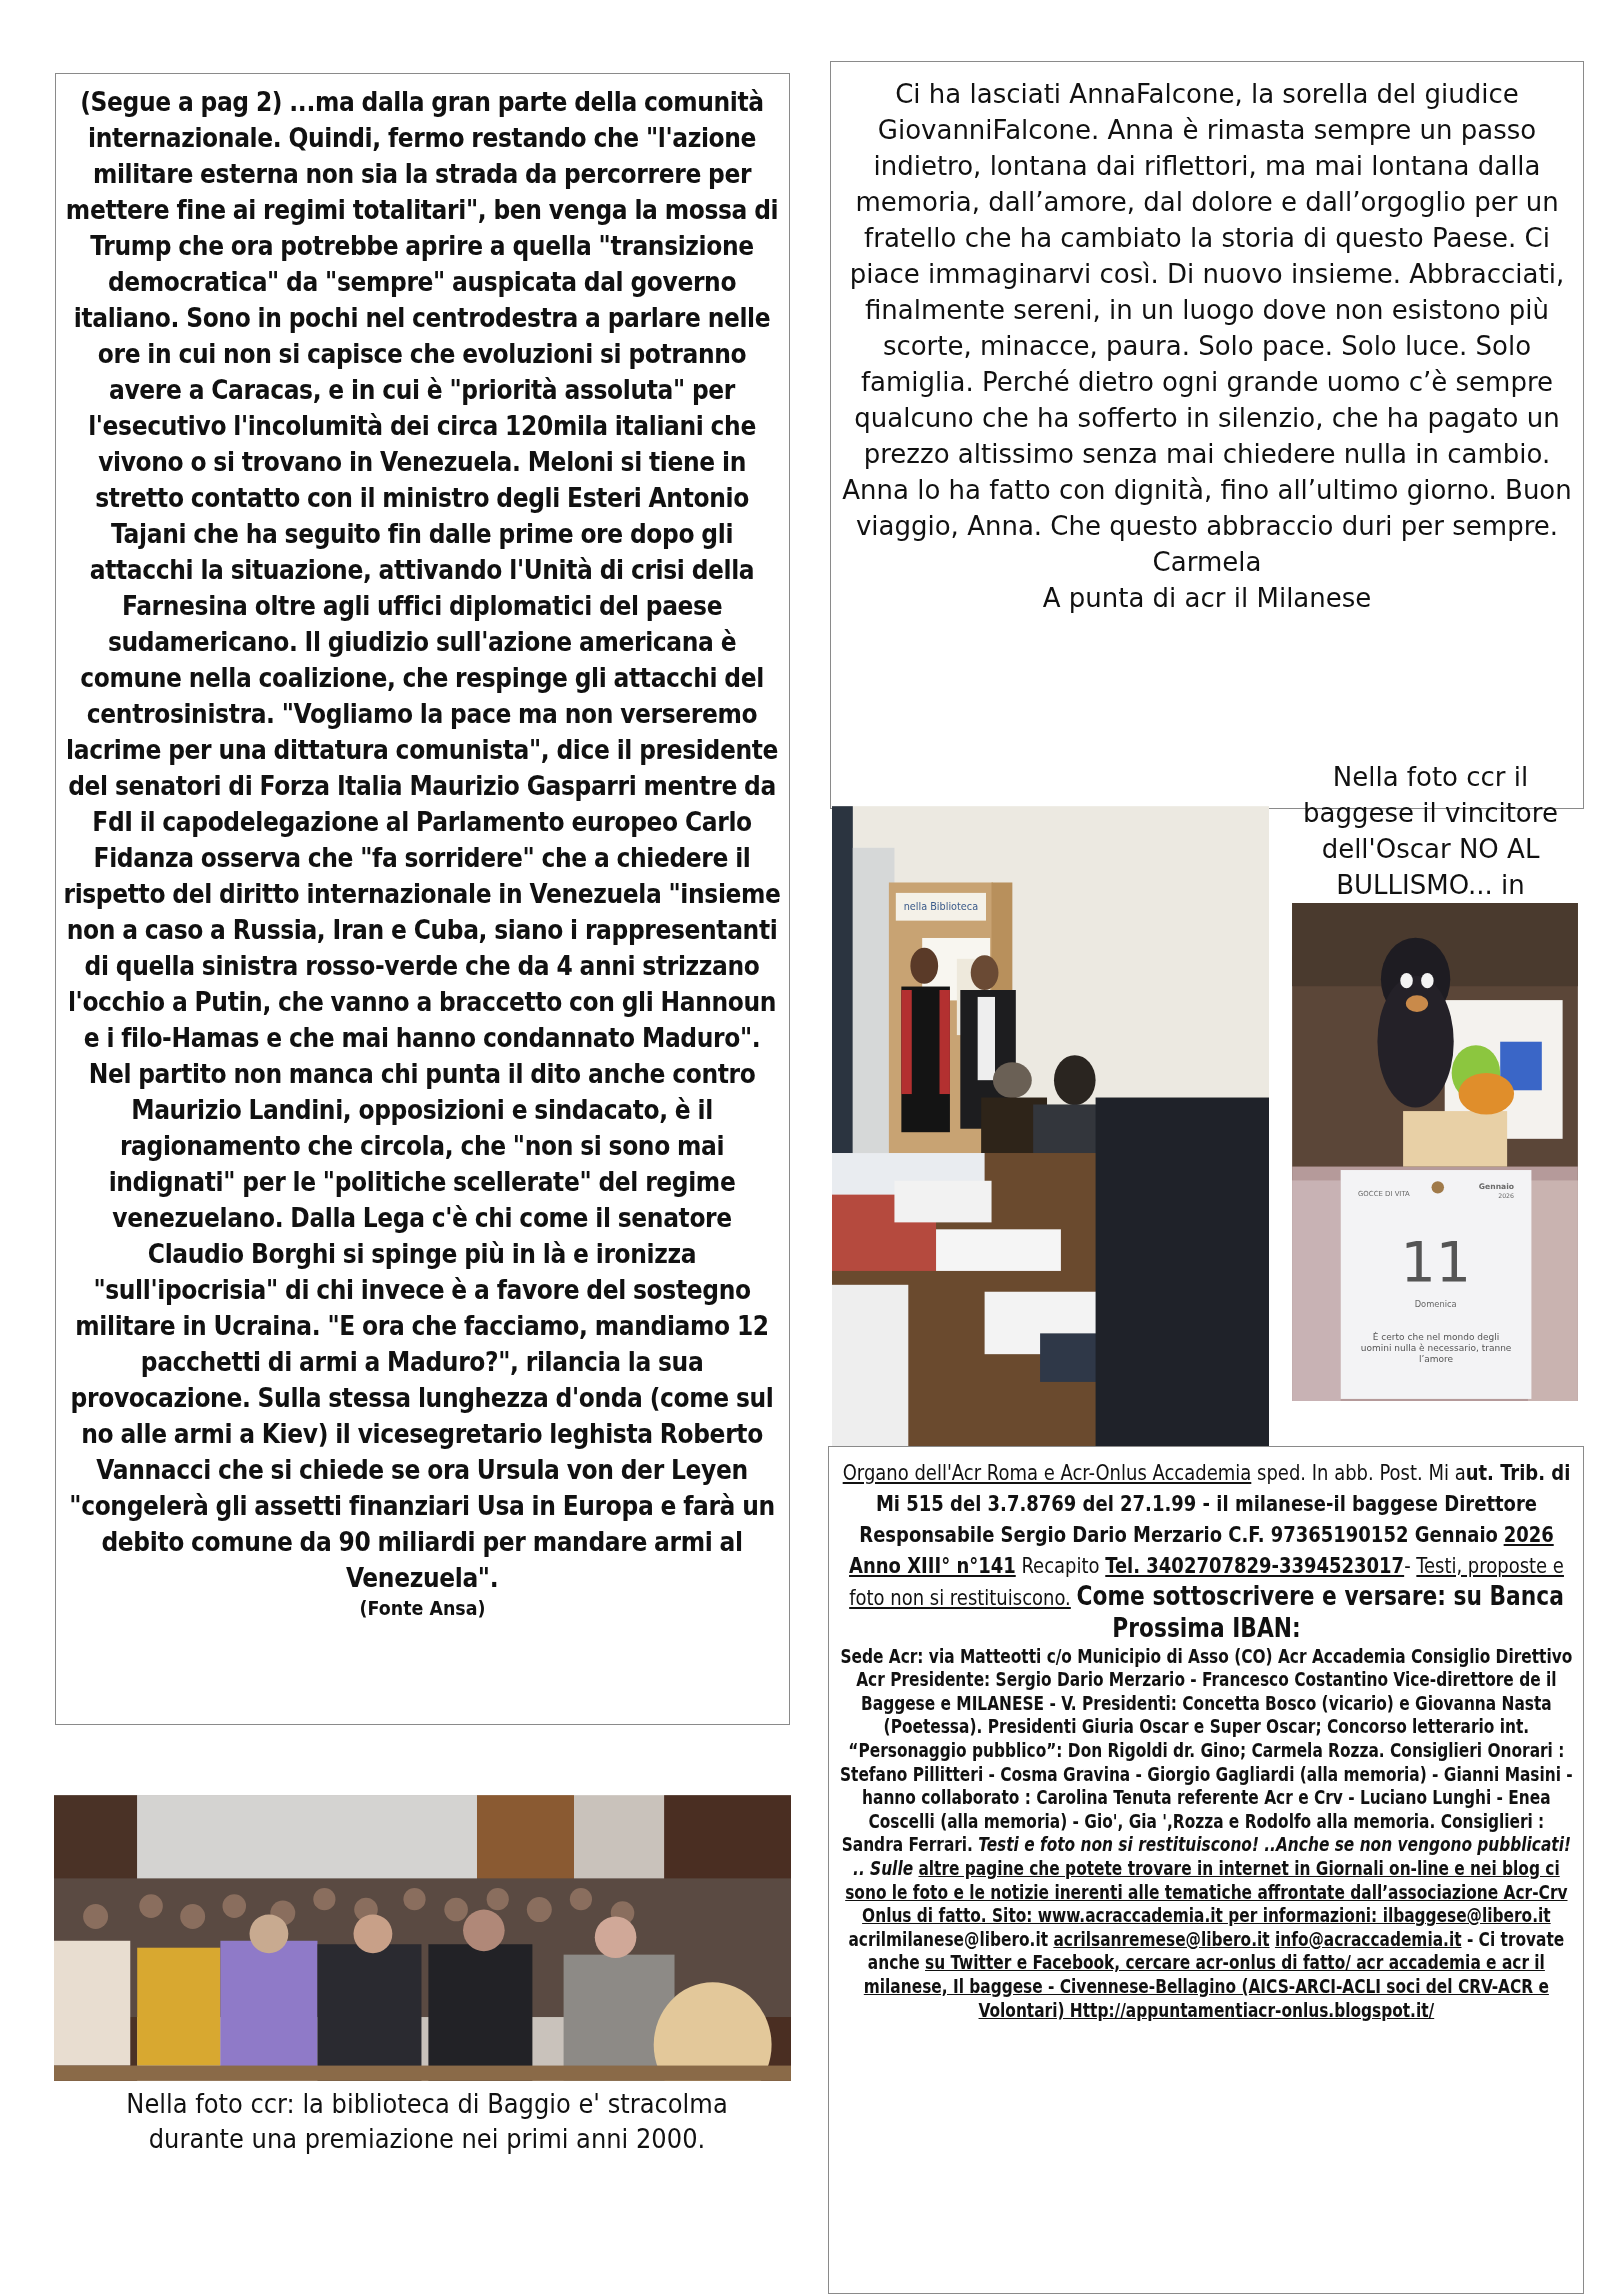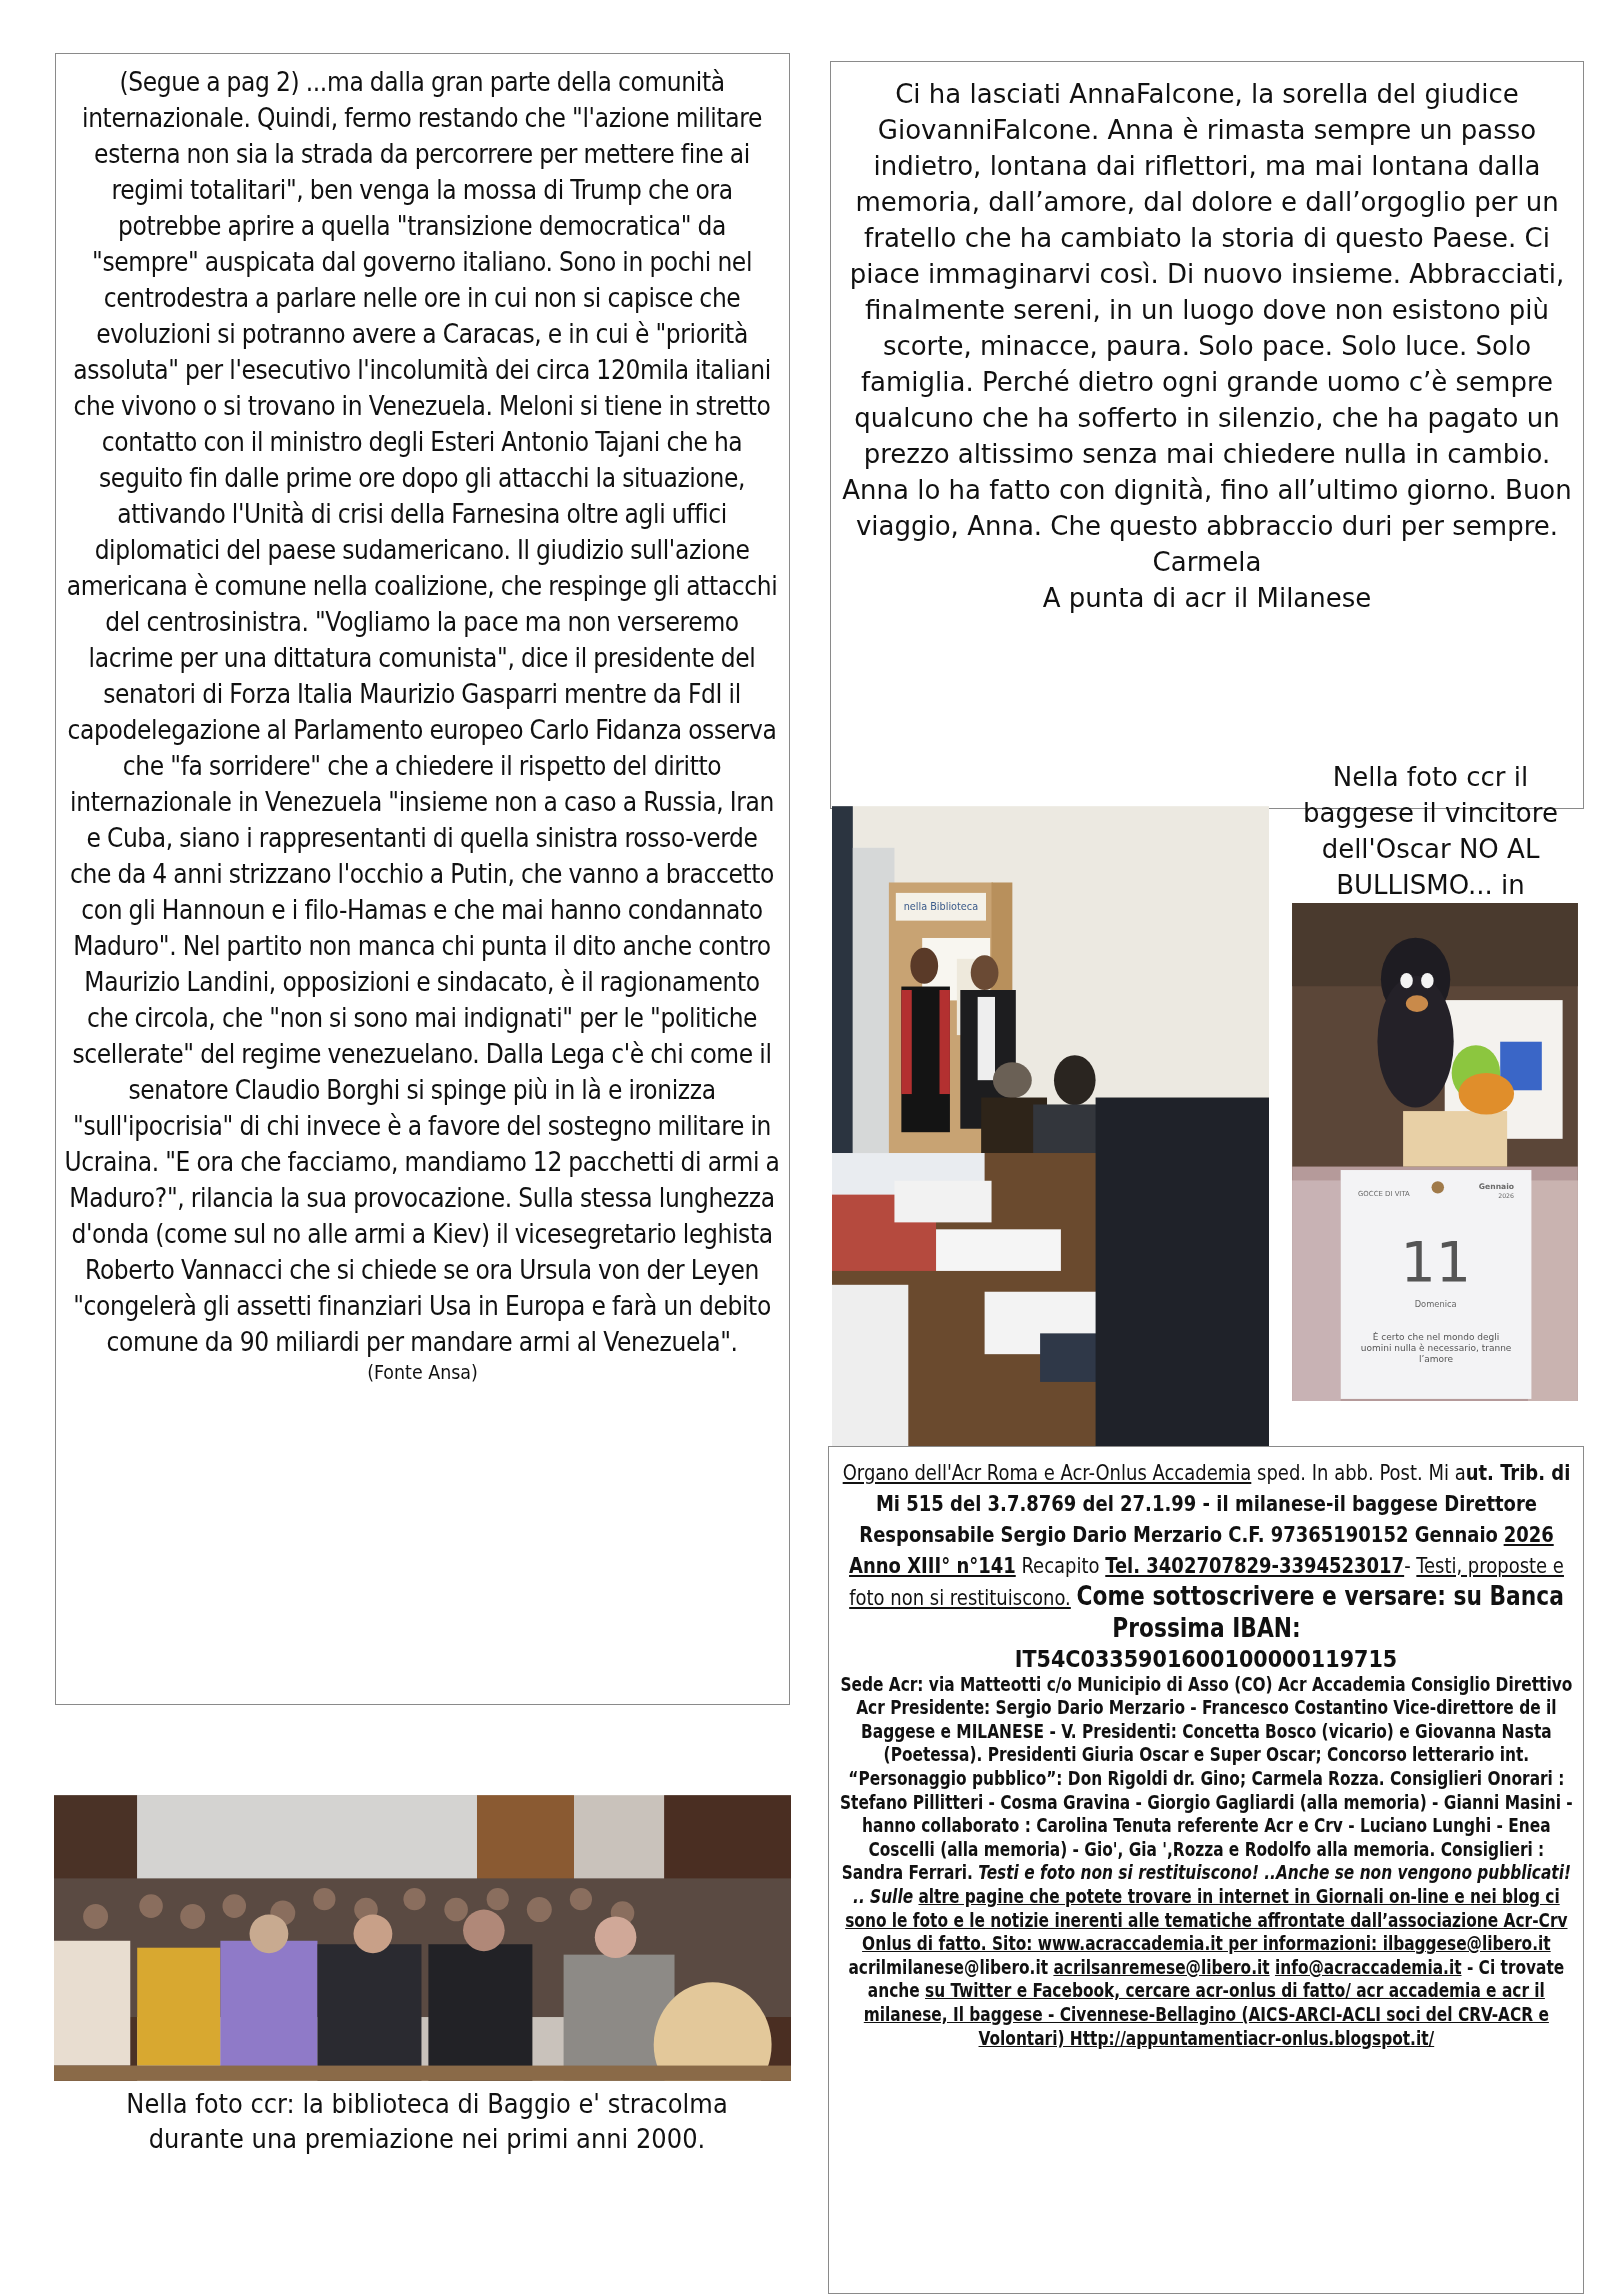--- a/index.html
+++ b/index.html
@@ -1,20 +1,20 @@
 <!DOCTYPE html>
 <html style="font-size:11px"><head>
 <meta charset="utf-8">
 <style>
   html, body { margin: 0; padding: 0; background: #ffffff; }
   body { width: 1623px; height: 2295px; position: relative; overflow: hidden; color: #111; }
   .box { position: absolute; border: 1.4px solid #8a8a8a; background: #fff; box-sizing: border-box; }
   .sans { font-family: "DejaVu Sans", sans-serif; }
   .cond { font-family: "DejaVu Sans", sans-serif; font-stretch: condensed; }
-  #left-article { left: 55px; top: 53px; width: 735px; height: 1652px; padding: 9.7px 7px 0 7px; }
+  #left-article { left: 55px; top: 73px; width: 735px; height: 1652px; padding: 9.7px 7px 0 7px; font-weight: bold; }
   #left-article .body { font-size: 26px; line-height: 36px; text-align: center; letter-spacing: -0.4px; word-spacing: -0.7px; transform: scaleX(0.9); transform-origin: top center; width: 111%; margin-left: -5.5%; }
   #left-article .source { font-size: 19.4px; line-height: 25px; text-align: center; margin-top: 0; transform: scaleX(0.9); }
   #right-article { left: 830px; top: 61px; width: 754px; height: 748px; padding: 14px 8.3px 0 8.3px; }
   #right-article .body { font-size: 26px; line-height: 36px; text-align: center; }
   .photo { position: absolute; overflow: hidden; }
   #photo-award { left: 832px; top: 806px; width: 437px; height: 642px; }
   #photo-calendar { left: 1292px; top: 903px; width: 286px; height: 498px; }
   #photo-audience { left: 54px; top: 1797px; width: 737px; height: 590px; }
   #caption-award { position: absolute; left: 1276px; top: 759px; width: 309px; font-size: 26px; line-height: 36px; text-align: center; }
   #caption-audience { position: absolute; left: 49px; top: 2087px; width: 756px; font-size: 26px; line-height: 35px; text-align: center; transform: scaleX(0.93); }
@@ -153,21 +153,20 @@
 <div id="masthead" class="box cond">
   <div class="p1">
     <span class="u">Organo dell'Acr Roma e Acr-Onlus Accademia</span>
     <span>sped. In abb. Post. Mi a</span><b>ut. Trib. di Mi 515 del 3.7.8769 del 27.1.99 - il milanese-il baggese Direttore Responsabile Sergio Dario Merzario C.F. 97365190152 Gennaio</b>
     <b class="u">2026 Anno XIII° n°141</b>
     <span>Recapito</span>
     <b class="u">Tel. 3402707829-3394523017</b><span>-</span>
     <span class="u">Testi, proposte e foto non si restituiscono.</span>
     <b class="b-big">Come sottoscrivere e versare: su Banca Prossima IBAN:</b>
   </div>
-  <div class="iban">IT54C0335901600100000119715</div>
   <div class="p2">
     <span>Sede Acr: via Matteotti c/o Municipio di Asso (CO) Acr Accademia Consiglio Direttivo Acr Presidente: Sergio Dario Merzario - Francesco Costantino Vice-direttore  de il Baggese e MILANESE - V. Presidenti: Concetta Bosco (vicario) e Giovanna Nasta (Poetessa).  Presidenti Giuria Oscar e Super Oscar; Concorso letterario int. “Personaggio pubblico”: Don Rigoldi dr. Gino; Carmela Rozza. Consiglieri Onorari : Stefano Pillitteri - Cosma Gravina - Giorgio Gagliardi (alla memoria) - Gianni Masini - hanno collaborato : Carolina Tenuta referente Acr e Crv - Luciano Lunghi - Enea Coscelli (alla memoria) - Gio', Gia ',Rozza e Rodolfo alla memoria. Consiglieri : Sandra Ferrari.</span>
     <i>Testi e foto non si restituiscono! ..Anche se non vengono pubblicati! .. Sulle</i>
     <span class="u">altre pagine che potete trovare in internet in Giornali on-line e nei blog ci sono le foto e le notizie inerenti alle tematiche affrontate dall’associazione Acr-Crv Onlus di fatto.  Sito: www.acraccademia.it  per informazioni: ilbaggese@libero.it</span>
     <span>acrilmilanese@libero.it</span>
     <span class="u">acrilsanremese@libero.it</span>
     <span class="u">info@acraccademia.it</span>
     <span>- Ci trovate anche</span>
     <span class="u">su   Twitter e Facebook, cercare acr-onlus di fatto/ acr accademia e acr il milanese, Il baggese - Civennese-Bellagino (AICS-ARCI-ACLI soci del CRV-ACR e Volontari) Http://appuntamentiacr-onlus.blogspot.it/</span>
   </div>

